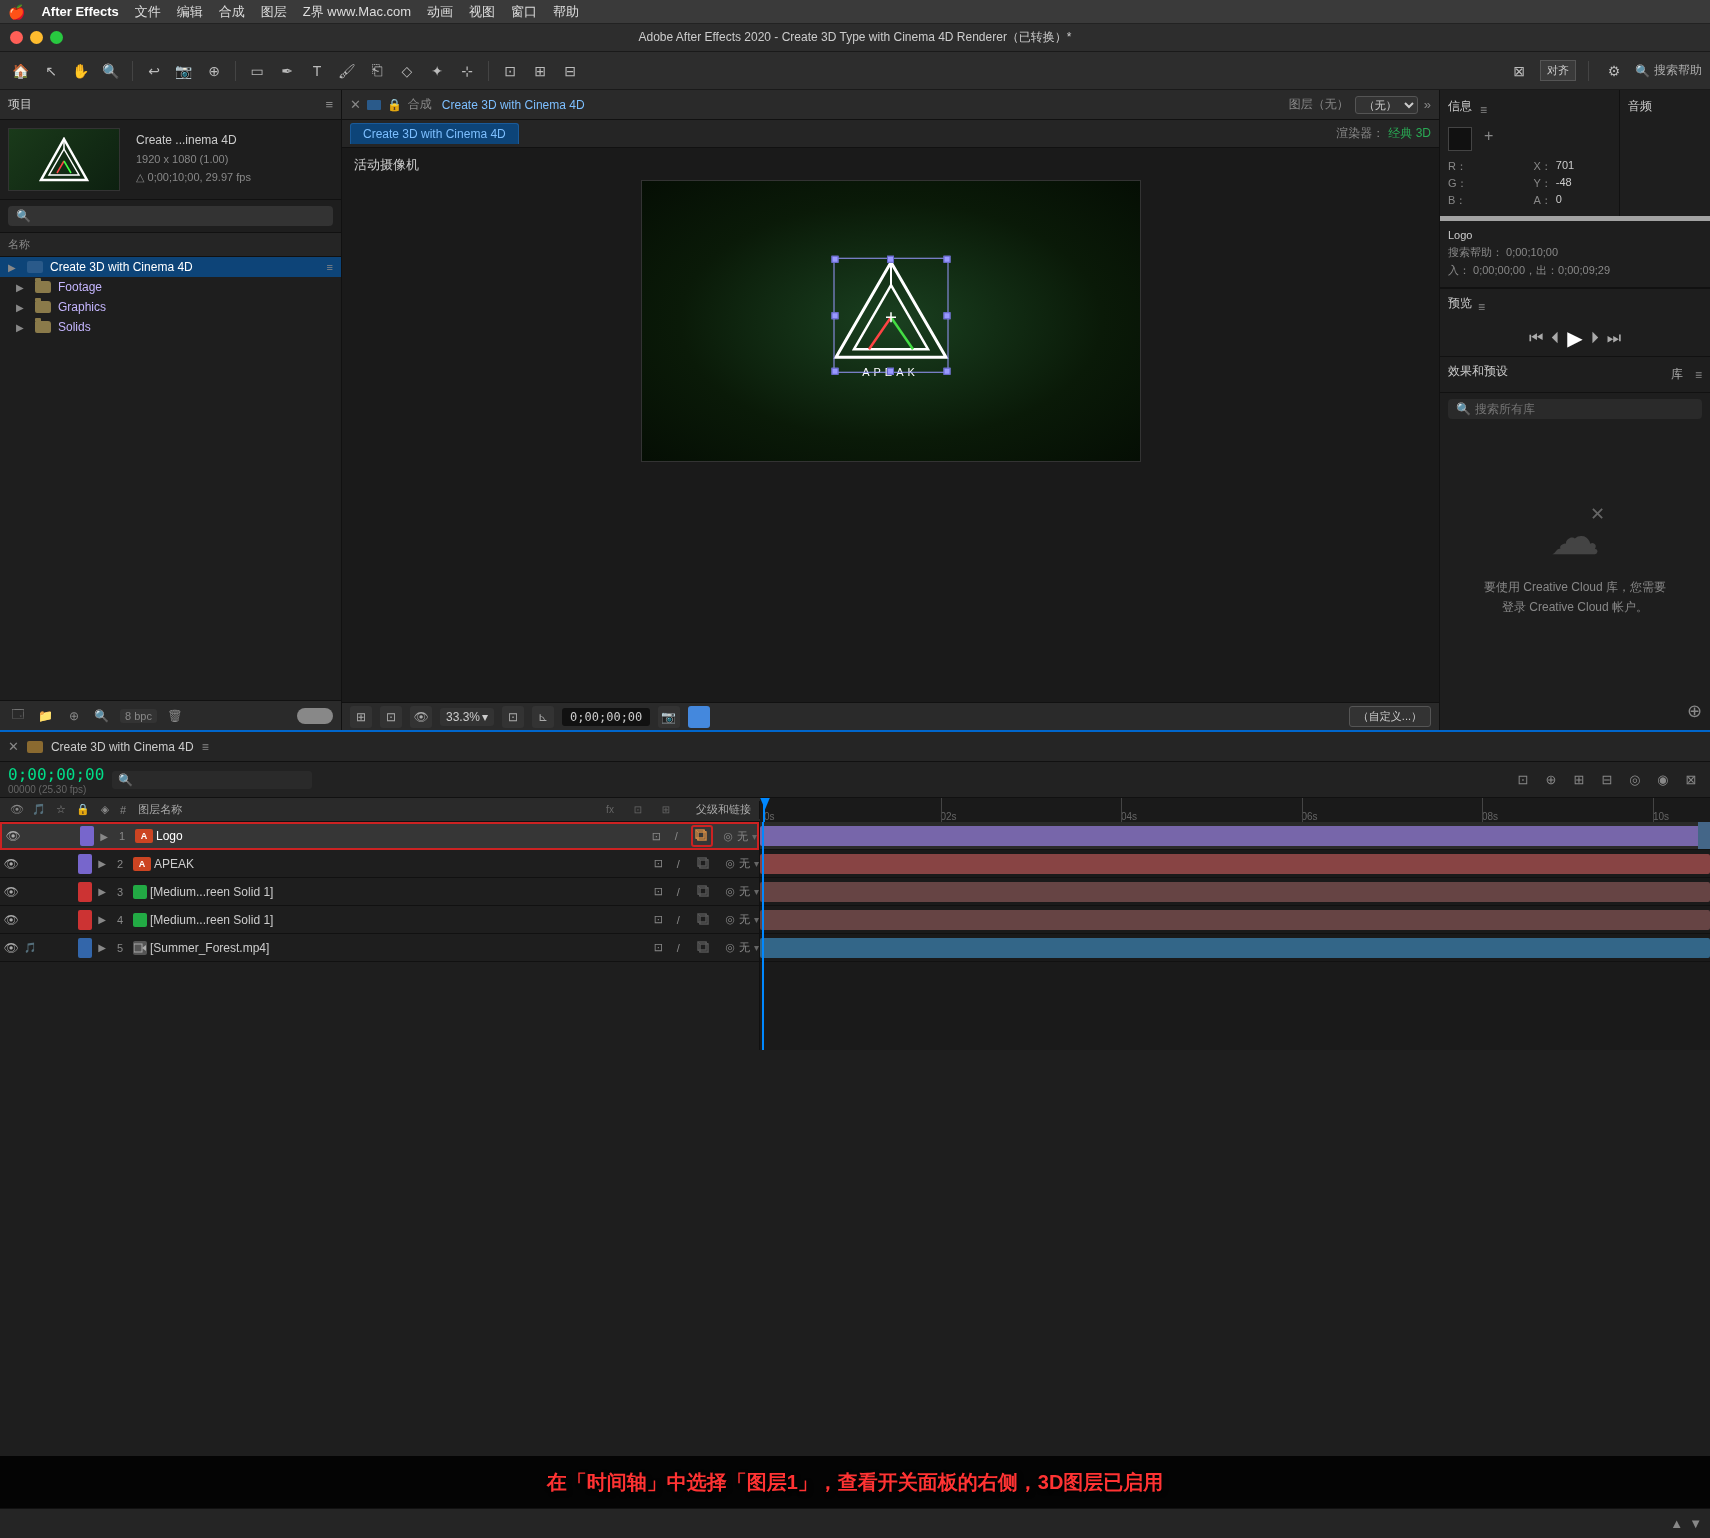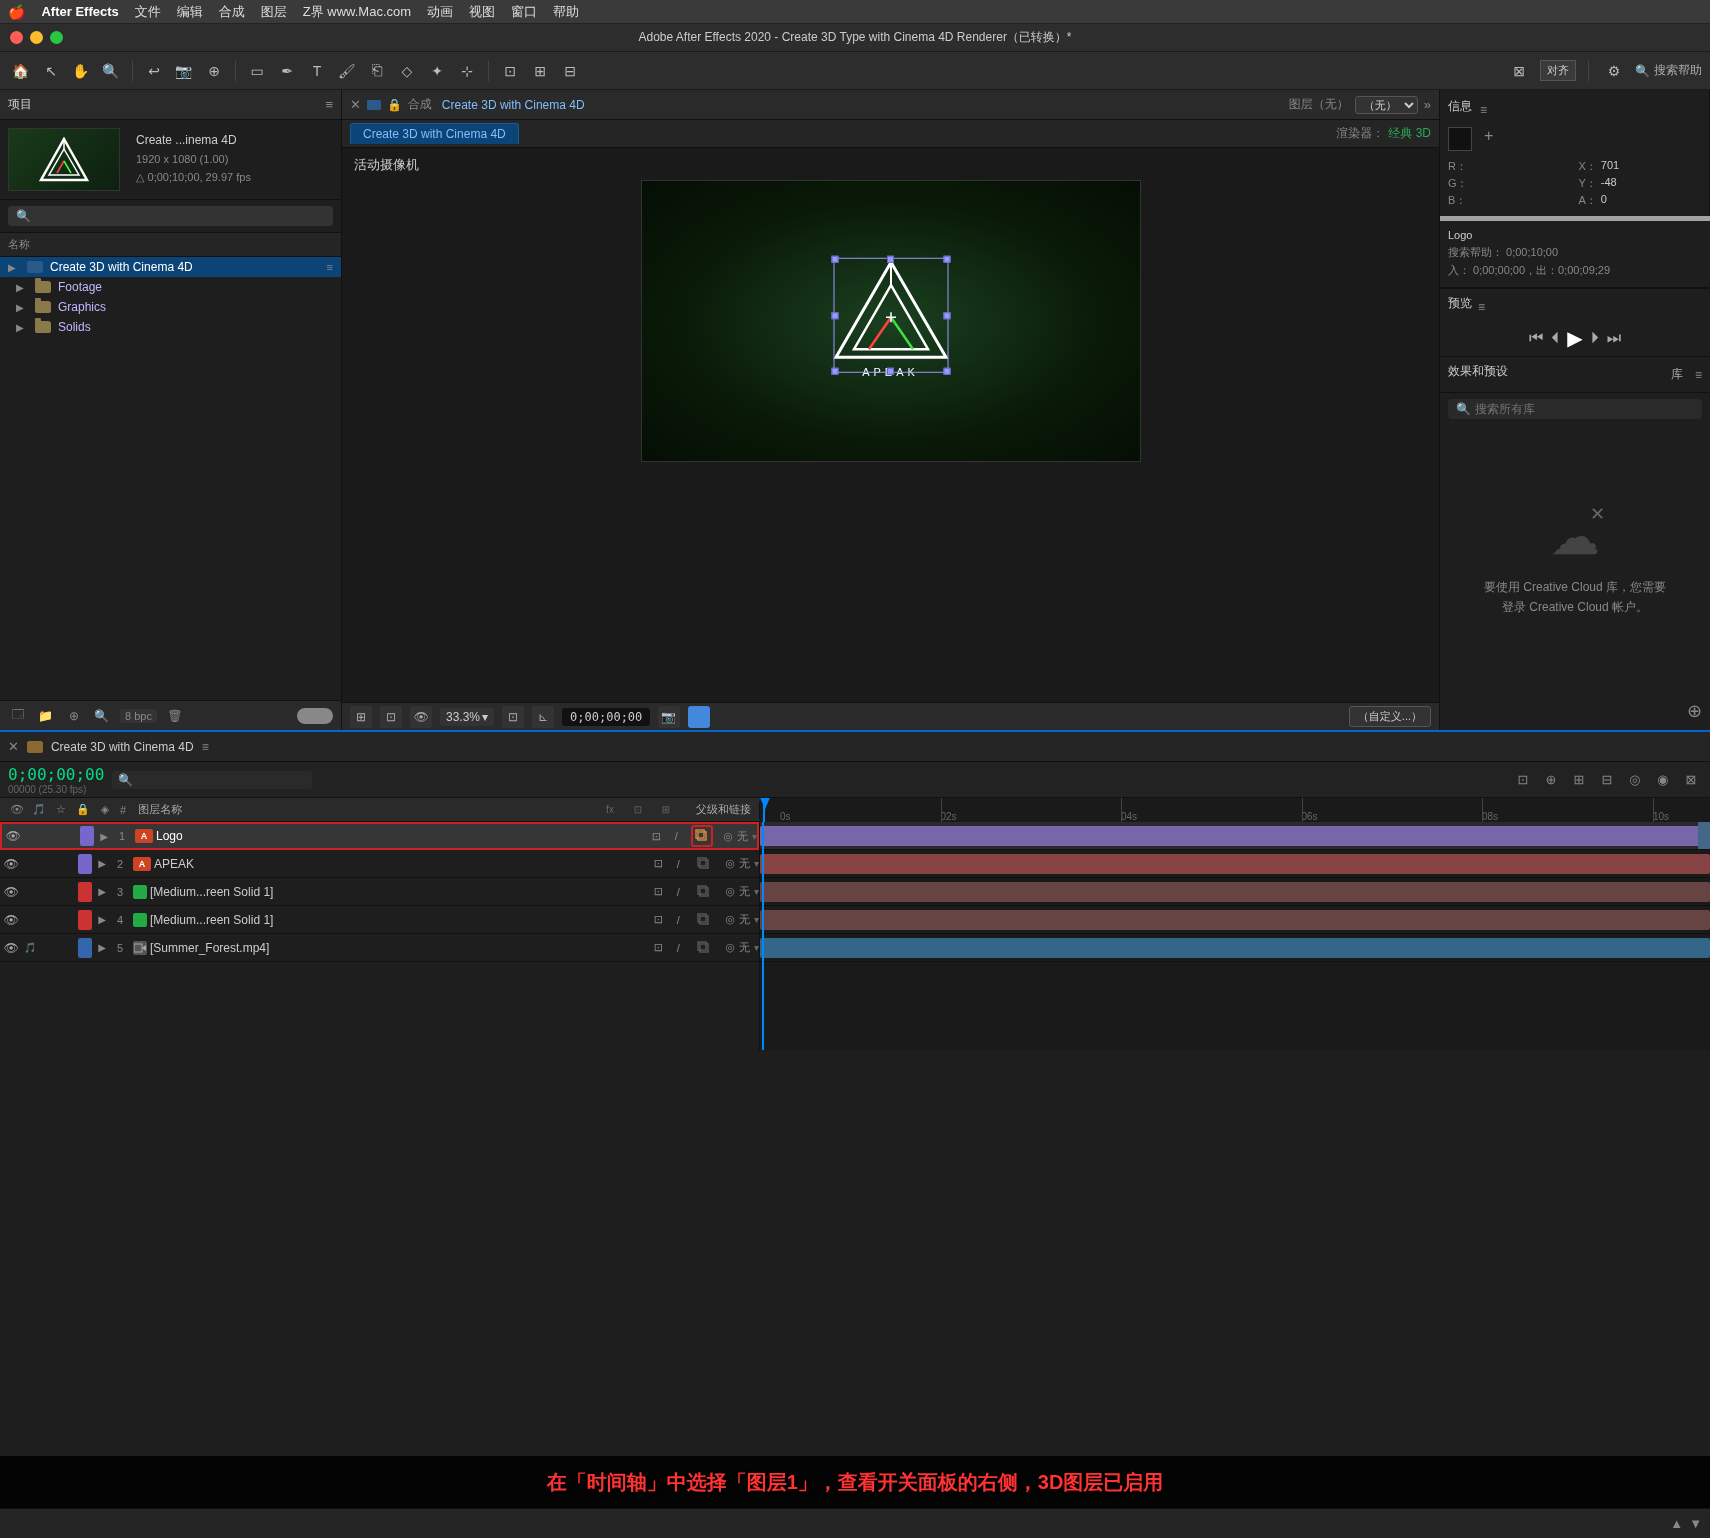--- a/index.html
+++ b/index.html
@@ -1124,20 +1124,23 @@
           <div class="info-row">
             <span class="info-label">B：</span>
             <span class="info-value"></span>
           </div>
           <div class="info-row">
             <span class="info-label">A：</span>
             <span class="info-value">0</span>
           </div>
         </div>
       </div>
+      <div style="width:90px;padding:8px;">
+        <span class="right-section-title">音频</span>
+      </div>
     </div>
 
     <div class="logo-info">
       <div class="logo-info-name">Logo</div>
       <div class="logo-info-detail">
         <span>搜索帮助：</span>
         <span>0;00;10;00</span>
       </div>
       <div class="logo-info-detail">
         <span>入：</span>
@@ -1225,21 +1228,21 @@
         <span class="col-ex-item">fx</span>
         <span class="col-ex-item">⊡</span>
         <span class="col-ex-item">⊞</span>
       </div>
       <span class="col-parent">父级和链接</span>
     </div>
     <div class="layer-right-header">
       <div class="timeline-ruler">
         <div style="position:absolute;top:0;left:0;right:0;height:100%;background:#1a1a1a;"></div>
 
-        <span class="ruler-mark" style="left:20px;">0s</span>
+        <span class="ruler-mark" style="left:4px;">0s</span>
         <span class="ruler-line" style="left:4px;"></span>
         <span class="ruler-mark" style="left:19%;">02s</span>
         <span class="ruler-line" style="left:19%;"></span>
         <span class="ruler-mark" style="left:38%;">04s</span>
         <span class="ruler-line" style="left:38%;"></span>
         <span class="ruler-mark" style="left:57%;">06s</span>
         <span class="ruler-line" style="left:57%;"></span>
         <span class="ruler-mark" style="left:76%;">08s</span>
         <span class="ruler-line" style="left:76%;"></span>
         <span class="ruler-mark" style="left:94%;">10s</span>

